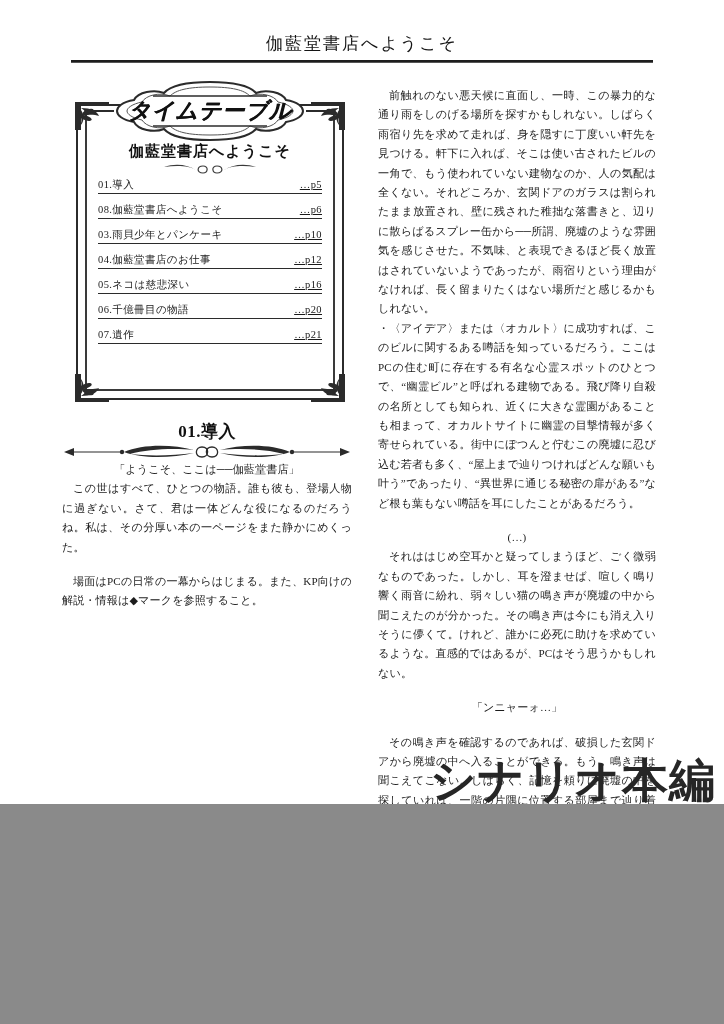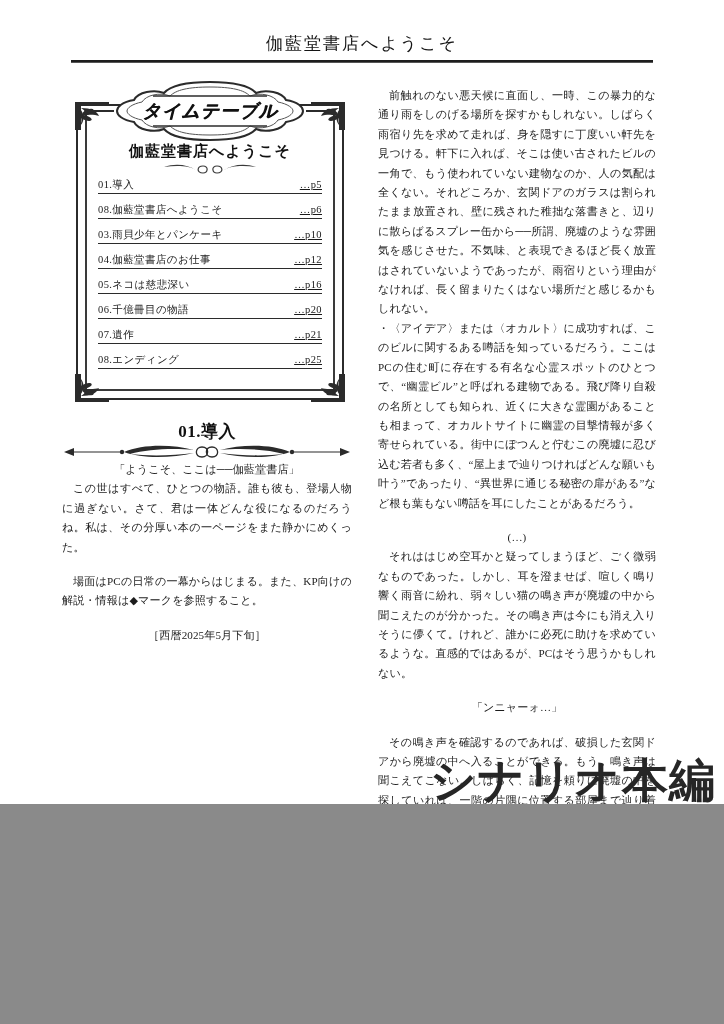--- a/index.html
+++ b/index.html
@@ -106,21 +106,21 @@
     z-index: 4;
   }
   .toc-banner .banner-label {
     position: absolute;
     left: 0; top: 0;
     width: 200px;
     height: 62px;
     display: flex;
     align-items: center;
     justify-content: center;
-    font-size: 18px;
+    font-size: 22px;
     font-weight: bold;
     letter-spacing: 1px;
     font-style: italic;
     color: #111;
     text-shadow: 0.6px 0 0 #111;
     font-family: "Liberation Serif", "DejaVu Serif", serif;
   }
   .banner-wing {
     position: absolute;
     top: 30px;
@@ -352,24 +352,20 @@
             <span class="pg">…p16</span>
           </div>
           <div class="toc-row">
             <span class="lbl">06.千億冊目の物語</span>
             <span class="pg">…p20</span>
           </div>
           <div class="toc-row">
             <span class="lbl">07.遺作</span>
             <span class="pg">…p21</span>
           </div>
-          <div class="toc-row">
-            <span class="lbl">08.エンディング</span>
-            <span class="pg">…p25</span>
-          </div>
         </div>
       </div>
     </div>
 
     <div class="section-head">
       <div class="sh-title">01.導入</div>
       <div class="sh-orn">
         <svg width="290" height="16" viewBox="0 0 290 16">
           <line x1="10" y1="8" x2="60" y2="8" stroke="#2b2b2b" stroke-width="1.2"></line>
           <line x1="230" y1="8" x2="280" y2="8" stroke="#2b2b2b" stroke-width="1.2"></line>
@@ -381,21 +377,20 @@
           <path d="M228 8 C 210 0, 180 0, 158 6 C 178 4, 204 5, 222 10 C 206 12, 180 12, 158 9 C 180 14, 210 15, 228 8 Z" fill="#2b2b2b"></path>
           <path d="M140 3 C 133 3, 132 13, 140 13 C 147 13, 148 3, 140 3 Z" fill="none" stroke="#2b2b2b" stroke-width="1.3"></path>
           <path d="M150 3 C 157 3, 158 13, 150 13 C 143 13, 142 3, 150 3 Z" fill="none" stroke="#2b2b2b" stroke-width="1.3"></path>
         </svg>
       </div>
     </div>
 
     <p class="para center">「ようこそ、ここは──伽藍堂書店」</p>
     <p class="para indent">この世はすべて、ひとつの物語。誰も彼も、登場人物に過ぎない。さて、君は一体どんな役になるのだろうね。私は、その分厚い本の一ページをまた静かにめくった。</p>
     <p class="para indent gap">場面はPCの日常の一幕からはじまる。また、KP向けの解説・情報は◆マークを参照すること。</p>
-    <p class="para center gap">［西暦2025年5月下旬］</p>
   </div>
 
   <div class="col-right">
     <p class="para indent">前触れのない悪天候に直面し、一時、この暴力的な通り雨をしのげる場所を探すかもしれない。しばらく雨宿り先を求めて走れば、身を隠すに丁度いい軒先を見つける。軒下に入れば、そこは使い古されたビルの一角で、もう使われていない建物なのか、人の気配は全くない。それどころか、玄関ドアのガラスは割られたまま放置され、壁に残された稚拙な落書きと、辺りに散らばるスプレー缶から──所謂、廃墟のような雰囲気を感じさせた。不気味、と表現できるほど長く放置はされていないようであったが、雨宿りという理由がなければ、長く留まりたくはない場所だと感じるかもしれない。</p>
     <p class="para">・〈アイデア〉または〈オカルト〉に成功すれば、このビルに関するある噂話を知っているだろう。ここはPCの住む町に存在する有名な心霊スポットのひとつで、“幽霊ビル”と呼ばれる建物である。飛び降り自殺の名所としても知られ、近くに大きな霊園があることも相まって、オカルトサイトに幽霊の目撃情報が多く寄せられている。街中にぽつんと佇むこの廃墟に忍び込む若者も多く、“屋上まで辿りつければどんな願いも叶う”であったり、“異世界に通じる秘密の扉がある”など根も葉もない噂話を耳にしたことがあるだろう。</p>
     <p class="para center gap">(…)</p>
     <p class="para indent">それははじめ空耳かと疑ってしまうほど、ごく微弱なものであった。しかし、耳を澄ませば、喧しく鳴り響く雨音に紛れ、弱々しい猫の鳴き声が廃墟の中から聞こえたのが分かった。その鳴き声は今にも消え入りそうに儚くて。けれど、誰かに必死に助けを求めているような。直感的ではあるが、PCはそう思うかもしれない。</p>
     <p class="para center gap">「ンニャーォ…」</p>
     <p class="para indent gap">その鳴き声を確認するのであれば、破損した玄関ドアから廃墟の中へ入ることができる。もう、鳴き声は聞こえてこない。しばらく、記憶を頼りに廃墟の中を探していれば、一階の片隅に位置する部屋まで辿り着く。その部屋の中で放棄された布の上に横たわる一匹の猫を見つけるだろう。その猫は病的なほど痩せ細り、車にでも轢かれたのだろうか──至る箇所を負傷していた。裂けた腹部のまわりは黒ずんだ血でこびりつき、後ろ脚の関節はバッタのように逆側に曲がったまま動かない。その猫は先ほどの鳴き声を発するのが精一杯だったようで、空気を切る擦れた音を口元から発しながら、濁る瞳をこちらに向けただけで、それ以上動こうとはしなかった。</p>
     <p class="para">・〈応急手当〉または〈生物学〉に成功すれば、もはや救いようのない状況であると判る。それでも、応急処置を試みれば、わずかに苦痛を和らげられるだろう。</p>

